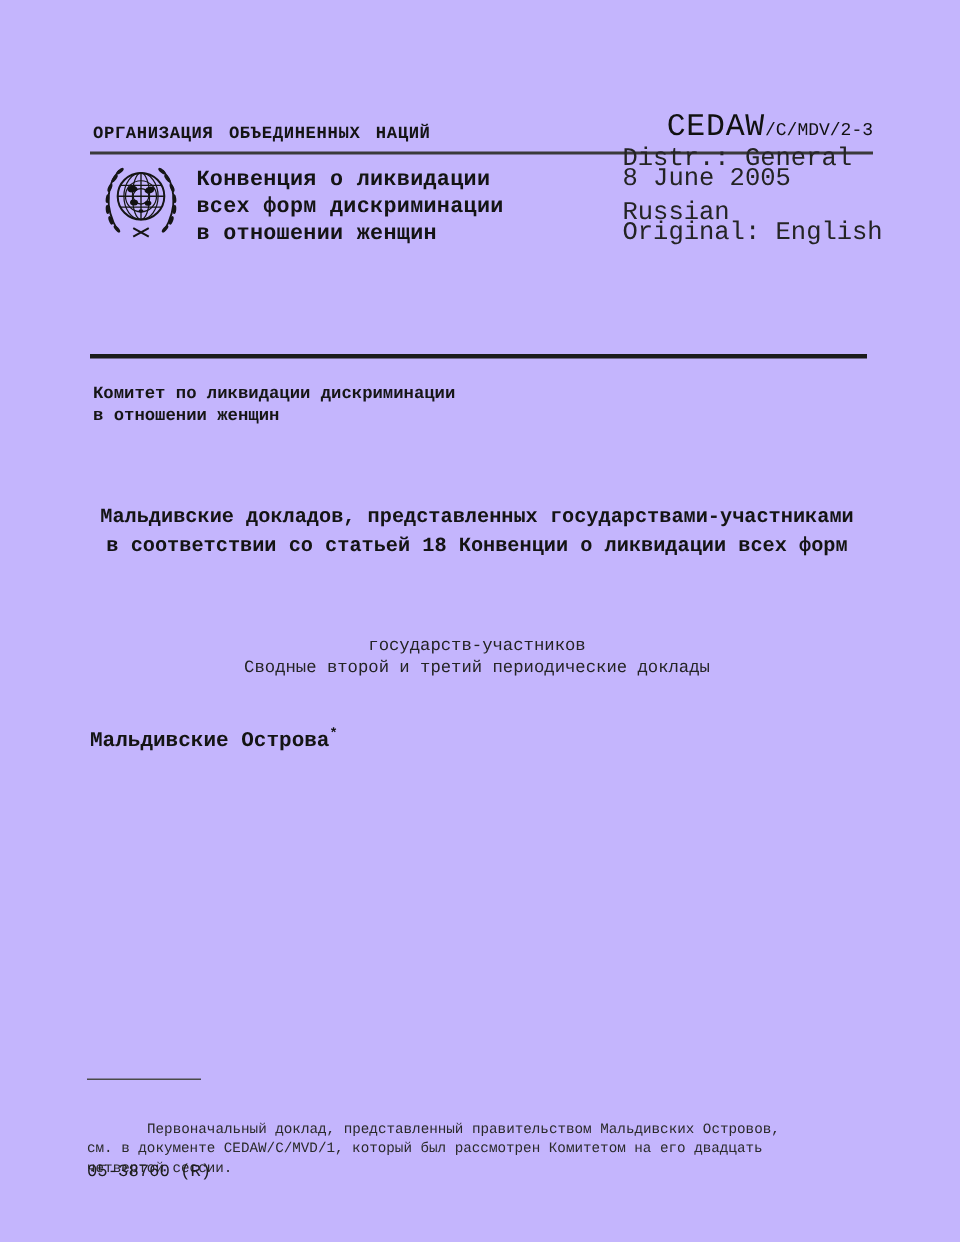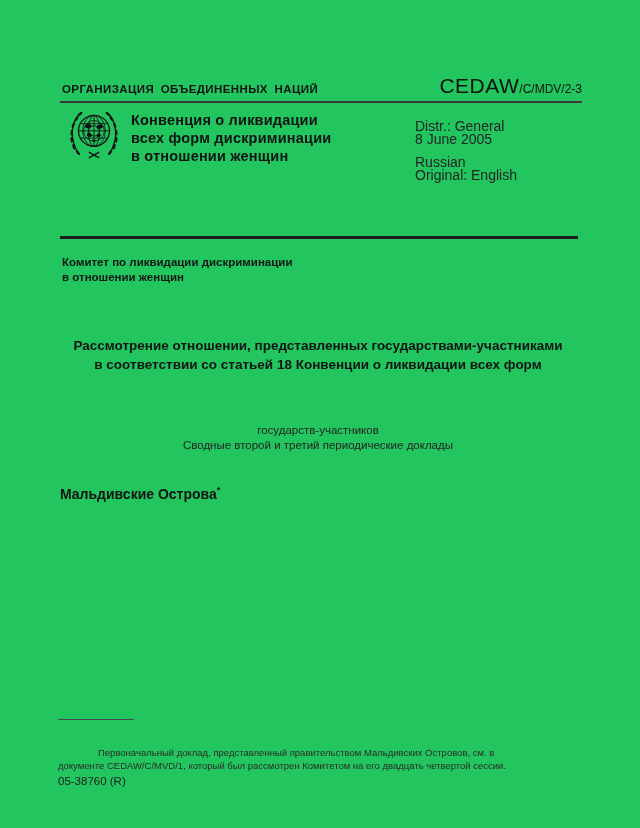--- a/index.html
+++ b/index.html
@@ -4,22 +4,22 @@
 <style>
   html, body {
     margin: 0;
     padding: 0;
     background: #ffffff;
   }
   .page {
     position: relative;
     width: 640px;
     height: 828px;
-    background: #22c55e;
-    font-family: Liberation Sans, sans-serif;
+    background: #c4b5fd;
+    font-family: Liberation Mono, monospace;
     color: #1e1e1e;
     overflow: hidden;
   }
   .abs { position: absolute; }
 
   
   .org-name {
     left: 62px; top: 83px;
     font-size: 11.5px; font-weight: bold; color: #141414;
     letter-spacing: 0.4px; word-spacing: 3px;
@@ -36,22 +36,22 @@
   }
 
   
   .emblem { left: 65px; top: 107px; width: 58px; height: 56px; }
   .convention-title {
     left: 131px; top: 111px;
     font-size: 14.5px; font-weight: bold; color: #141414;
     line-height: 18px; letter-spacing: 0.2px;
   }
   .distr-block {
-    left: 415px; top: 120px;
-    font-size: 14px; line-height: 13px; color: #242424;
+    left: 415px; top: 100px;
+    font-size: 17px; line-height: 13px; color: #242424;
   }
   .distr-block .gap { height: 10px; }
 
   .rule-thick {
     left: 60px; top: 236px; width: 518px; height: 3px;
     background: #1c1c1c;
   }
 
   .committee {
     left: 62px; top: 255px;
@@ -173,21 +173,21 @@
   </div>
 
   <div class="abs rule-thick"></div>
 
   <div class="abs committee">
     <div>Комитет по ликвидации дискриминации</div>
     <div>в отношении женщин</div>
   </div>
 
   <div class="abs center-block report-title">
-    <div>Рассмотрение отношении, представленных государствами-участниками</div>
+    <div>Мальдивские докладов, представленных государствами-участниками</div>
     <div>в соответствии со статьей 18 Конвенции о ликвидации всех форм</div>
   </div>
 
   <div class="abs center-block report-subtitle">
     <div>государств-участников</div>
     <div>Сводные второй и третий периодические доклады</div>
   </div>
 
   <div class="abs country-title">
     <span>Мальдивские Острова</span><sup>*</sup>

